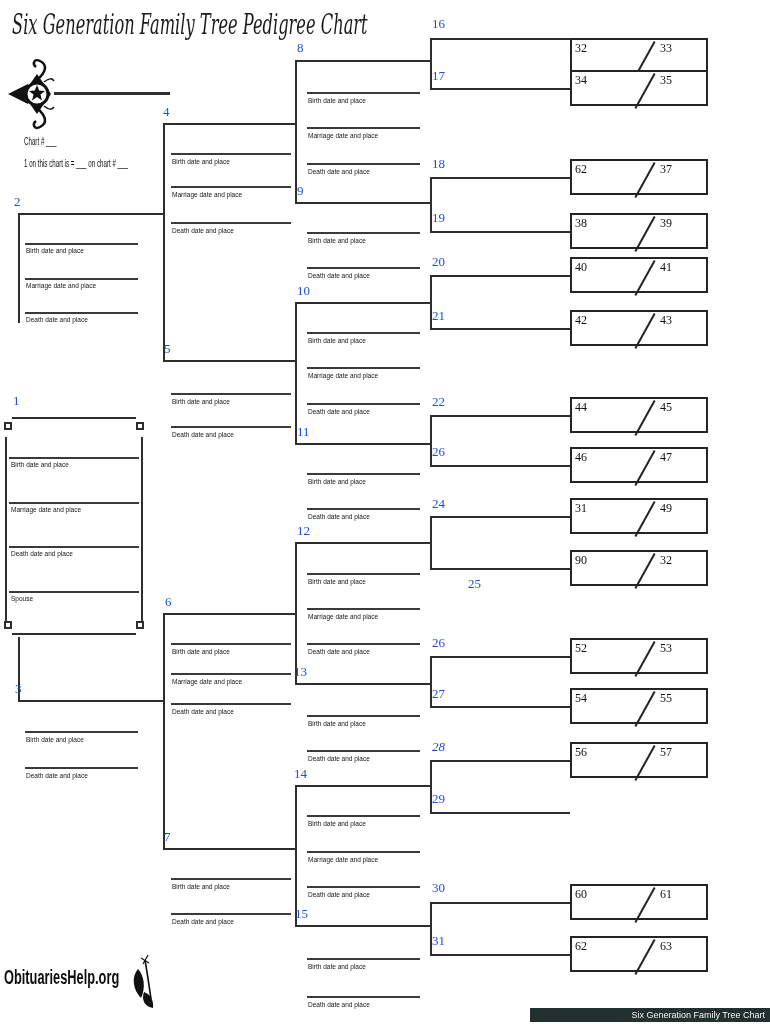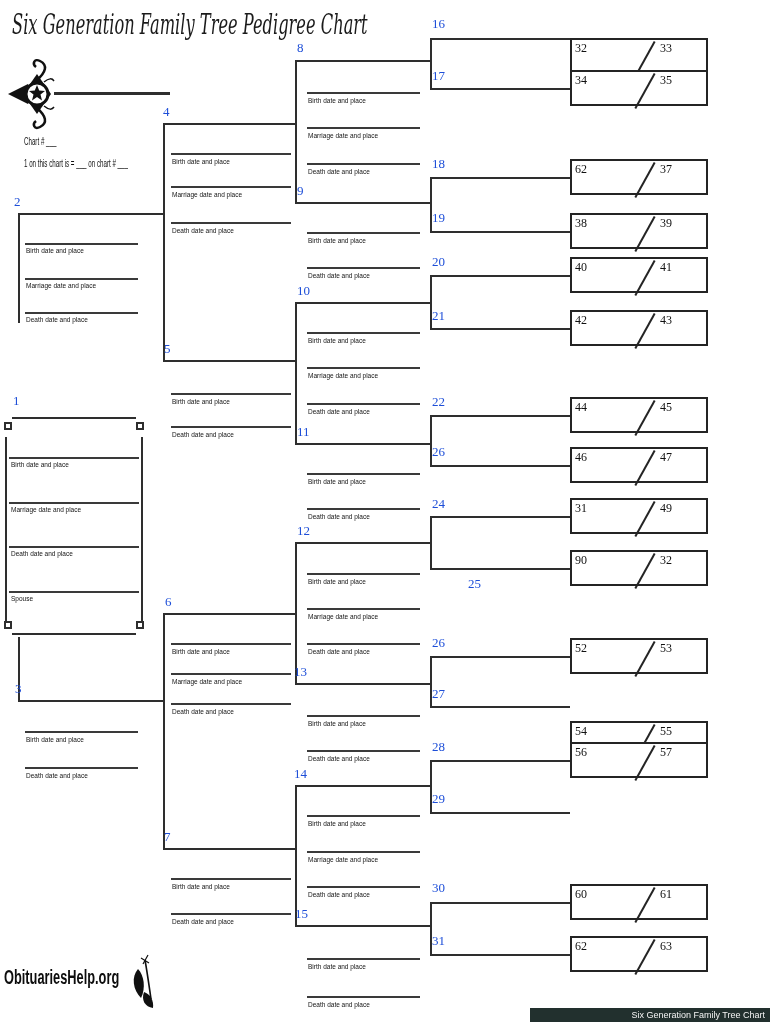--- a/index.html
+++ b/index.html
@@ -189,21 +189,21 @@
   <div class="brk" style="left:430px;top:415px;width:140px;height:52px;"></div>
 
   <div class="num" style="left:432px;top:496px;text-align:right;">24</div>
   <div class="num" style="left:432px;top:576px;padding-left:36px;">25</div>
   <div class="brk" style="left:430px;top:516px;width:140px;height:54px;"></div>
 
   <div class="num" style="left:432px;top:635px;">26</div>
   <div class="num" style="left:432px;top:686px;">27</div>
   <div class="brk" style="left:430px;top:656px;width:140px;height:52px;"></div>
 
-  <div class="num" style="left:432px;top:739px;">28</div>
+  <div class="num" style="left:432px;top:739px;font-style:italic;">28</div>
   <div class="num" style="left:432px;top:791px;">29</div>
   <div class="brk" style="left:430px;top:760px;width:140px;height:54px;"></div>
 
   <div class="num" style="left:432px;top:880px;">30</div>
   <div class="num" style="left:432px;top:933px;">31</div>
   <div class="brk" style="left:430px;top:902px;width:140px;height:54px;"></div>
 
   <div class="gbox" style="top:32px;margin-top:6px;">
     <span class="bl">32</span>
     <div class="slash"></div>
@@ -252,21 +252,21 @@
   <div class="gbox" style="top:550px;">
     <span class="bl">90</span>
     <div class="slash"></div>
     <span class="br">32</span>
   </div>
   <div class="gbox" style="top:638px;">
     <span class="bl">52</span>
     <div class="slash"></div>
     <span class="br">53</span>
   </div>
-  <div class="gbox" style="top:721px;text-align:right;">
+  <div class="gbox" style="top:688px;text-align:right;">
     <span class="bl">54</span>
     <div class="slash"></div>
     <span class="br">55</span>
   </div>
   <div class="gbox" style="top:742px;">
     <span class="bl">56</span>
     <div class="slash"></div>
     <span class="br">57</span>
   </div>
   <div class="gbox" style="top:884px;text-align:right;">

